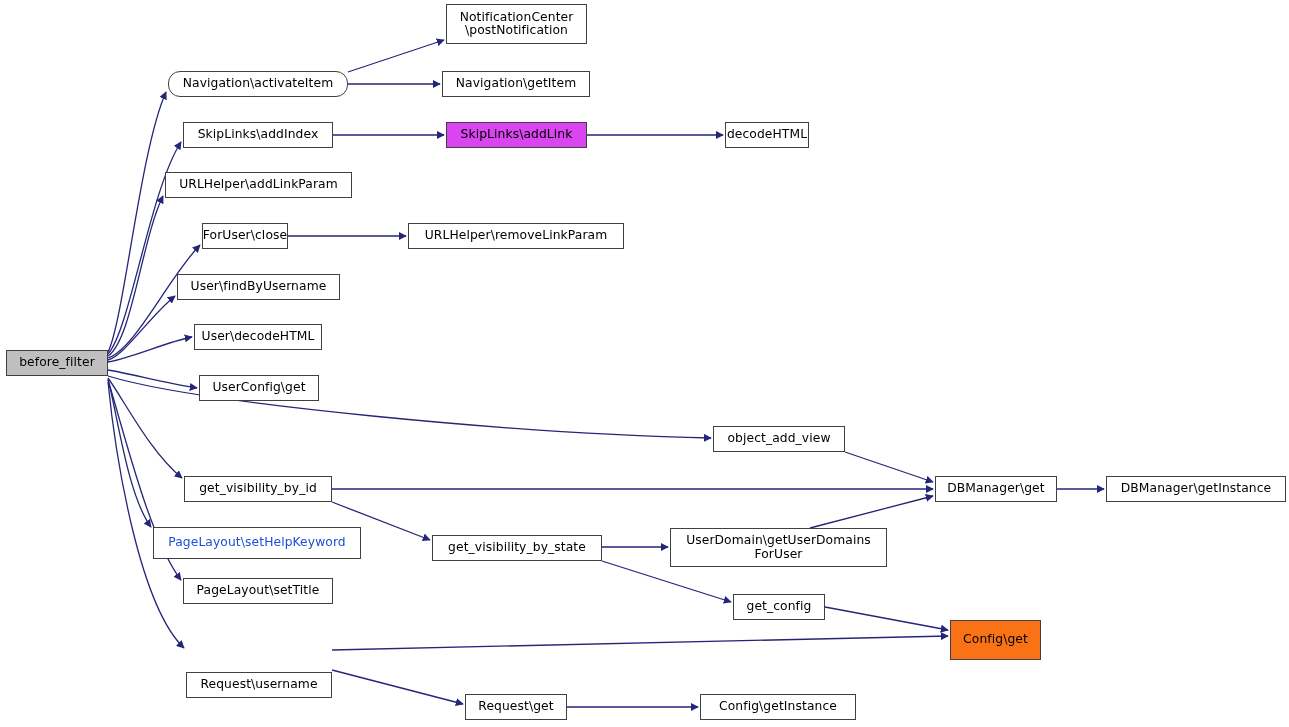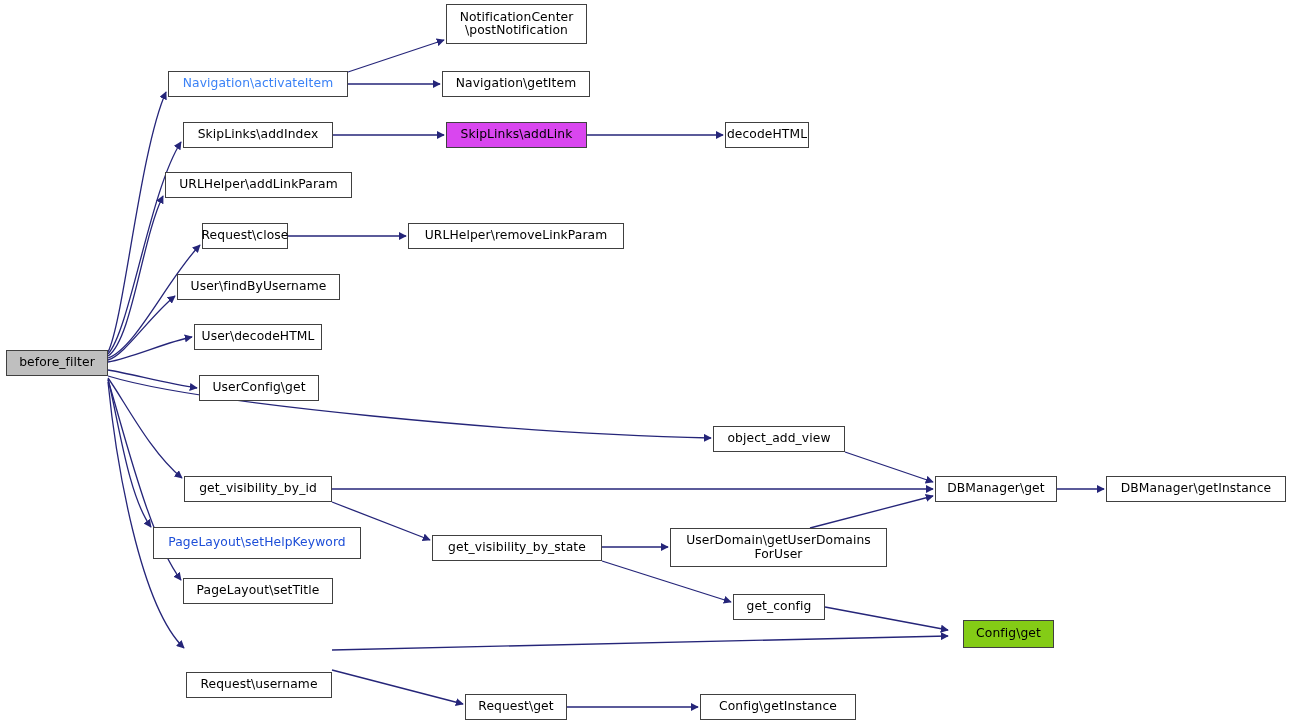--- a/index.html
+++ b/index.html
@@ -61,41 +61,41 @@
         <path d="M810,528 L933,496" fill="none" stroke="#252579" stroke-width="1.3" marker-end="url(#arrow)"></path>
         <path d="M825,607 L948,630" fill="none" stroke="#252579" stroke-width="1.3" marker-end="url(#arrow)"></path>
         <path d="M332,650 L948,636" fill="none" stroke="#252579" stroke-width="1.3" marker-end="url(#arrow)"></path>
         <path d="M332,670 L463,704" fill="none" stroke="#252579" stroke-width="1.3" marker-end="url(#arrow)"></path>
         <path d="M567,707 L698,707" fill="none" stroke="#252579" stroke-width="1.3" marker-end="url(#arrow)"></path>
         <path d="M1057,489 L1104,489" fill="none" stroke="#252579" stroke-width="1.3" marker-end="url(#arrow)"></path>
       </g>
   </svg>
   <div id="node-layer">
       <div class="node root" style="left: 6px; top: 350px; width: 102px; height: 26px; border-color: rgb(64, 64, 64); background: rgb(191, 191, 191); color: rgb(0, 0, 0);">before_filter</div>
-      <div class="node" style="left: 168px; top: 71px; width: 180px; height: 26px; border-color: rgb(64, 64, 64); background: rgb(255, 255, 255); color: #3b82f6;">Navigation\activateItem</div>
+      <div class="node" style="left: 168px; top: 71px; width: 180px; height: 26px; border-color: rgb(64, 64, 64); background: rgb(255, 255, 255); color: #000000; border-radius: 12px;">Navigation\activateItem</div>
       <div class="node" style="left: 446px; top: 4px; width: 141px; height: 40px; border-color: rgb(64, 64, 64); background: rgb(255, 255, 255); color: rgb(0, 0, 0);">NotificationCenter
 \postNotification</div>
       <div class="node" style="left: 442px; top: 71px; width: 148px; height: 26px; border-color: rgb(64, 64, 64); background: rgb(255, 255, 255); color: rgb(0, 0, 0);">Navigation\getItem</div>
       <div class="node" style="left: 183px; top: 122px; width: 150px; height: 26px; border-color: rgb(64, 64, 64); background: rgb(255, 255, 255); color: rgb(0, 0, 0);">SkipLinks\addIndex</div>
       <div class="node" style="left: 446px; top: 122px; width: 141px; height: 26px; border-color: rgb(64, 64, 64); background: #d946ef; color: rgb(0, 0, 0);">SkipLinks\addLink</div>
       <div class="node" style="left: 725px; top: 122px; width: 84px; height: 26px; border-color: rgb(64, 64, 64); background: rgb(255, 255, 255); color: rgb(0, 0, 0);">decodeHTML</div>
       <div class="node" style="left: 165px; top: 172px; width: 187px; height: 26px; border-color: rgb(64, 64, 64); background: rgb(255, 255, 255); color: rgb(0, 0, 0);">URLHelper\addLinkParam</div>
-      <div class="node" style="left: 202px; top: 223px; width: 86px; height: 26px; border-color: rgb(64, 64, 64); background: rgb(255, 255, 255); color: rgb(0, 0, 0);">Request\close</div>
+      <div class="node" style="left: 202px; top: 223px; width: 86px; height: 26px; border-color: rgb(64, 64, 64); background: rgb(255, 255, 255); color: rgb(0, 0, 0);">ForUser\close</div>
       <div class="node" style="left: 408px; top: 223px; width: 216px; height: 26px; border-color: rgb(64, 64, 64); background: rgb(255, 255, 255); color: rgb(0, 0, 0);">URLHelper\removeLinkParam</div>
       <div class="node" style="left: 177px; top: 274px; width: 163px; height: 26px; border-color: rgb(64, 64, 64); background: rgb(255, 255, 255); color: rgb(0, 0, 0);">User\findByUsername</div>
       <div class="node" style="left: 194px; top: 324px; width: 128px; height: 26px; border-color: rgb(64, 64, 64); background: rgb(255, 255, 255); color: rgb(0, 0, 0);">User\decodeHTML</div>
       <div class="node" style="left: 199px; top: 375px; width: 120px; height: 26px; border-color: rgb(64, 64, 64); background: rgb(255, 255, 255); color: rgb(0, 0, 0);">UserConfig\get</div>
       <div class="node" style="left: 713px; top: 426px; width: 132px; height: 26px; border-color: rgb(64, 64, 64); background: rgb(255, 255, 255); color: rgb(0, 0, 0);">object_add_view</div>
       <div class="node" style="left: 184px; top: 476px; width: 148px; height: 26px; border-color: rgb(64, 64, 64); background: rgb(255, 255, 255); color: rgb(0, 0, 0);">get_visibility_by_id</div>
       <div class="node" style="left: 935px; top: 476px; width: 122px; height: 26px; border-color: rgb(64, 64, 64); background: rgb(255, 255, 255); color: rgb(0, 0, 0);">DBManager\get</div>
       <div class="node" style="left: 1106px; top: 476px; width: 180px; height: 26px; border-color: rgb(64, 64, 64); background: rgb(255, 255, 255); color: rgb(0, 0, 0);">DBManager\getInstance</div>
       <div class="node" style="left: 153px; top: 527px; width: 208px; height: 32px; border-color: rgb(64, 64, 64); background: rgb(255, 255, 255); color: #1d4ed8; text-align: right;">PageLayout\setHelpKeyword</div>
       <div class="node" style="left: 432px; top: 535px; width: 170px; height: 26px; border-color: rgb(64, 64, 64); background: rgb(255, 255, 255); color: rgb(0, 0, 0);">get_visibility_by_state</div>
       <div class="node" style="left: 670px; top: 528px; width: 217px; height: 39px; border-color: rgb(64, 64, 64); background: rgb(255, 255, 255); color: rgb(0, 0, 0);">UserDomain\getUserDomains
 ForUser</div>
       <div class="node" style="left: 183px; top: 578px; width: 150px; height: 26px; border-color: rgb(64, 64, 64); background: rgb(255, 255, 255); color: rgb(0, 0, 0);">PageLayout\setTitle</div>
       <div class="node" style="left: 733px; top: 594px; width: 92px; height: 26px; border-color: rgb(64, 64, 64); background: rgb(255, 255, 255); color: rgb(0, 0, 0);">get_config</div>
-      <div class="node" style="left: 950px; top: 620px; width: 91px; height: 28px; border-color: rgb(64, 64, 64); background: #84cc16; color: rgb(0, 0, 0); margin-left: 13px;">Config\get</div>
+      <div class="node" style="left: 950px; top: 620px; width: 91px; height: 40px; border-color: rgb(64, 64, 64); background: #f97316; color: rgb(0, 0, 0);">Config\get</div>
       <div class="node" style="left: 186px; top: 644px; width: 146px; height: 26px; border-color: rgb(64, 64, 64); background: rgb(255, 255, 255); color: rgb(0, 0, 0); margin-top: 28px;">Request\username</div>
       <div class="node" style="left: 465px; top: 694px; width: 102px; height: 26px; border-color: rgb(64, 64, 64); background: rgb(255, 255, 255); color: rgb(0, 0, 0);">Request\get</div>
       <div class="node" style="left: 700px; top: 694px; width: 156px; height: 26px; border-color: rgb(64, 64, 64); background: rgb(255, 255, 255); color: rgb(0, 0, 0);">Config\getInstance</div>
     </div>
 </div>
 
 </body></html>

